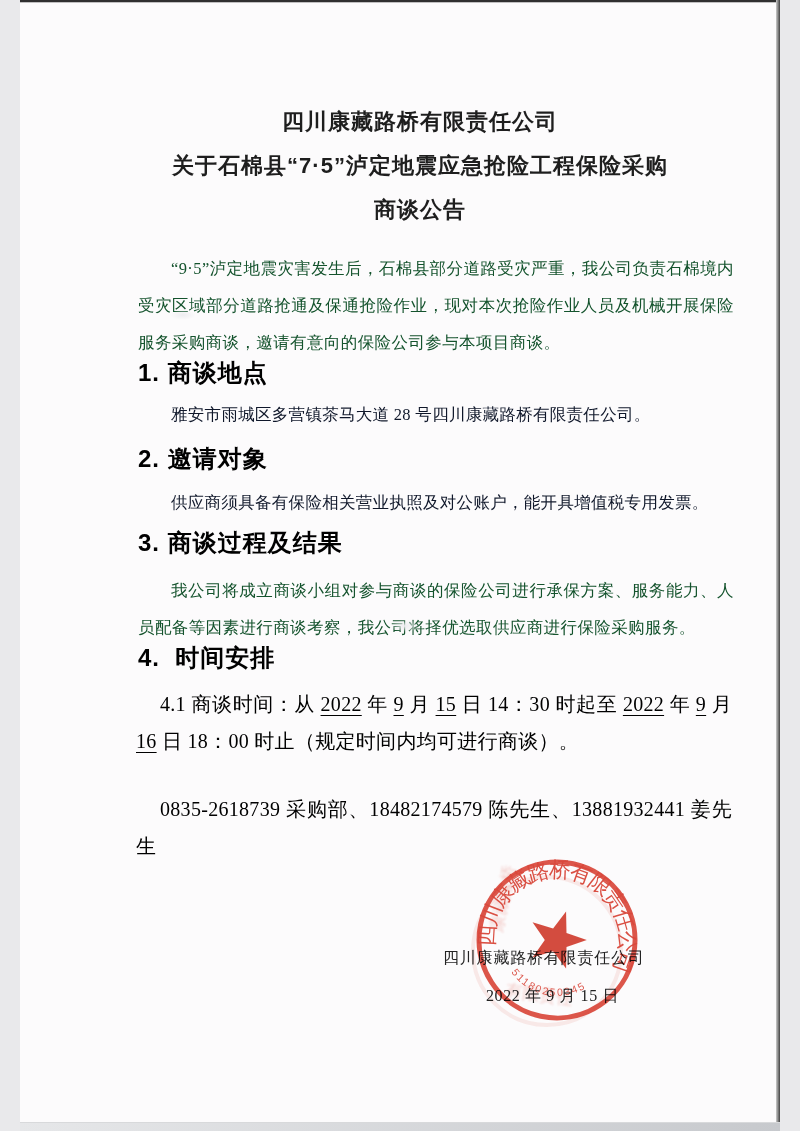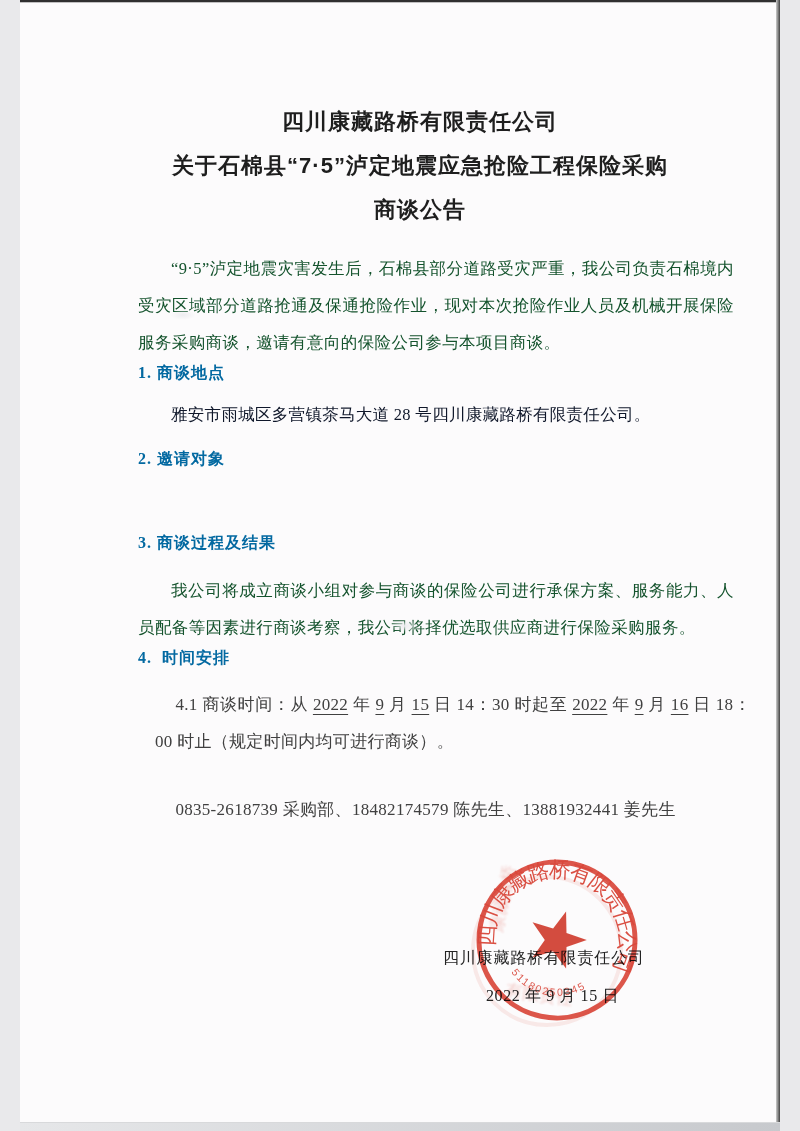--- a/index.html
+++ b/index.html
@@ -33,32 +33,32 @@
     font-weight:700;font-size:22px;color:#1e1e1e;letter-spacing:1px;
   }
   
   .para{
     position:absolute;left:118px;width:596px;
     font-size:16.5px;line-height:37px;color:#14532d;
     text-align:justify;text-indent:2em;letter-spacing:.4px;
   }
   .heading{
     position:absolute;left:118px;width:596px;
-    font-family:Liberation Serif, serif;
-    font-weight:700;font-size:16px;line-height:26px;color:#0369a1;
+    font-family:Liberation Sans, sans-serif;
+    font-weight:700;font-size:24px;line-height:26px;color:#000000;
     letter-spacing:1px;white-space:pre;
   }
   .oneline{
     position:absolute;left:118px;width:596px;
     font-size:16.5px;line-height:26px;color:#0f172a;
     text-indent:2em;letter-spacing:.3px;
   }
   .subline{
-    position:absolute;left:135px;width:596px;
-    font-size:17px;line-height:37px;color:#404040;
+    position:absolute;left:116px;width:596px;
+    font-size:20px;line-height:37px;color:#000000;
     text-align:justify;text-indent:1.2em;letter-spacing:.3px;
   }
   .u{text-decoration:underline;text-underline-offset:4px;text-decoration-thickness:1px;}
 
   
   .sig-company{position:absolute;left:423px;top:948px;font-size:16px;letter-spacing:.8px;color:#232323;}
   .sig-date{position:absolute;left:466px;top:986px;font-size:16px;letter-spacing:.6px;color:#232323;}
   .seal-svg{position:absolute;left:427px;top:830px;mix-blend-mode:multiply;opacity:.93;}
 </style>
 </head>
@@ -76,20 +76,21 @@
     <div>关于石棉县“7·5”泸定地震应急抢险工程保险采购</div>
     <div>商谈公告</div>
   </div>
 
   <div class="para" style="top:250px">“9·5”泸定地震灾害发生后，石棉县部分道路受灾严重，我公司负责石棉境内受灾区域部分道路抢通及保通抢险作业，现对本次抢险作业人员及机械开展保险服务采购商谈，邀请有意向的保险公司参与本项目商谈。</div>
 
   <div class="heading" style="top:360px">1. 商谈地点</div>
   <div class="oneline" style="top:402px">雅安市雨城区多营镇茶马大道 28 号四川康藏路桥有限责任公司。</div>
 
   <div class="heading" style="top:446px">2. 邀请对象</div>
+  <div class="oneline" style="top:490px">供应商须具备有保险相关营业执照及对公账户，能开具增值税专用发票。</div>
 
   <div class="heading" style="top:530px">3. 商谈过程及结果</div>
   <div class="para" style="top:572px">我公司将成立商谈小组对参与商谈的保险公司进行承保方案、服务能力、人员配备等因素进行商谈考察，我公司将择优选取供应商进行保险采购服务。</div>
 
   <div class="heading" style="top:645px">4.  时间安排</div>
 
   <div class="subline" style="top:686px">
     <span>4.1 商谈时间：从 </span><span class="u">2022</span><span> 年 </span><span class="u">9</span><span> 月 </span><span class="u">15</span><span> 日 14：30 时起至 </span><span class="u">2022</span><span> 年 </span><span class="u">9</span><span> 月 </span><span class="u">16</span><span> 日 18：00 时止（规定时间内均可进行商谈）。</span>
   </div>
 

